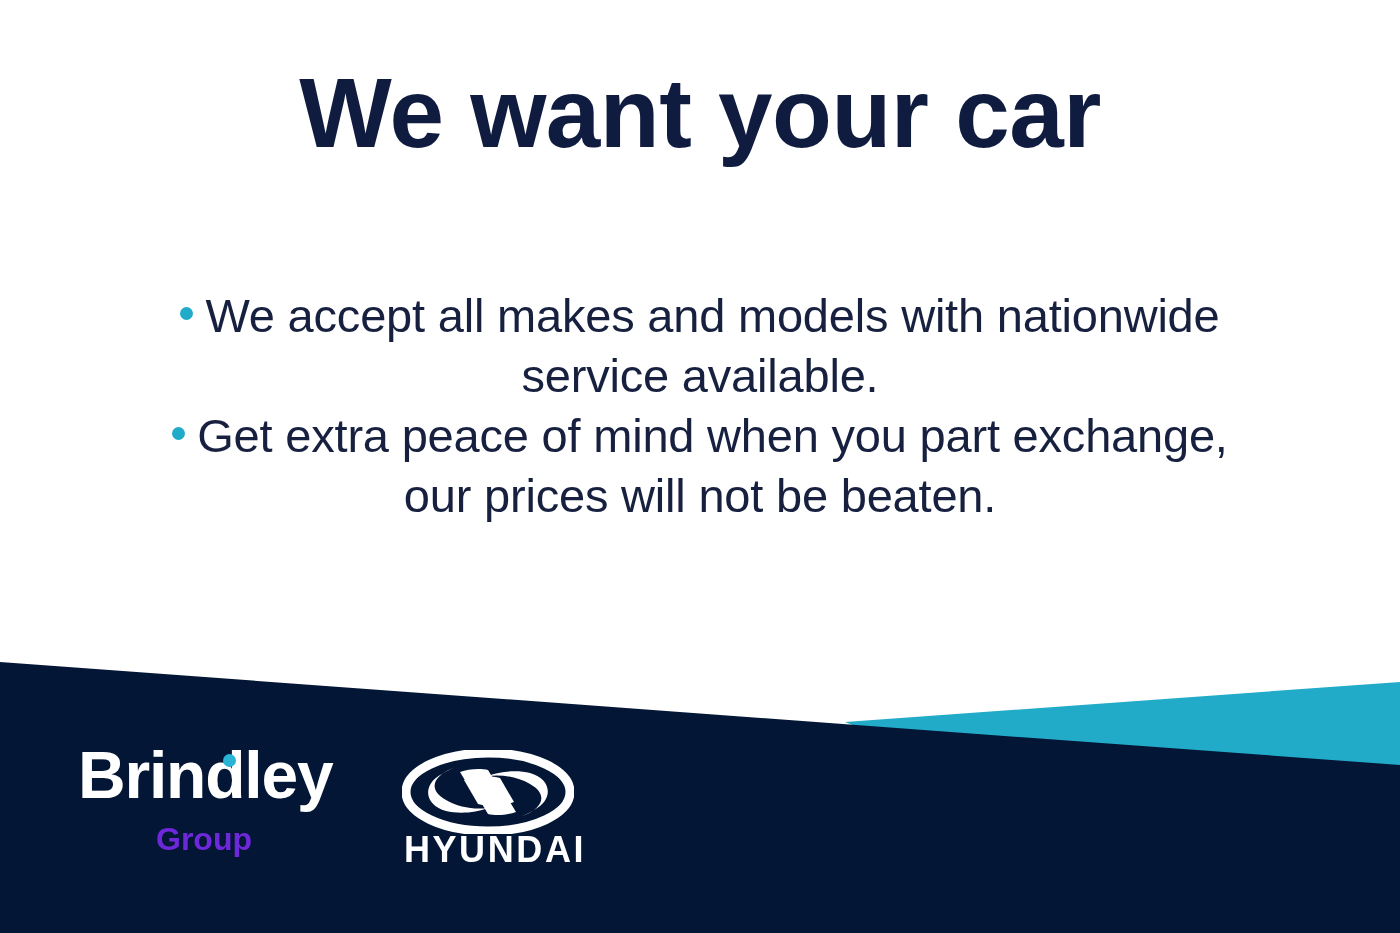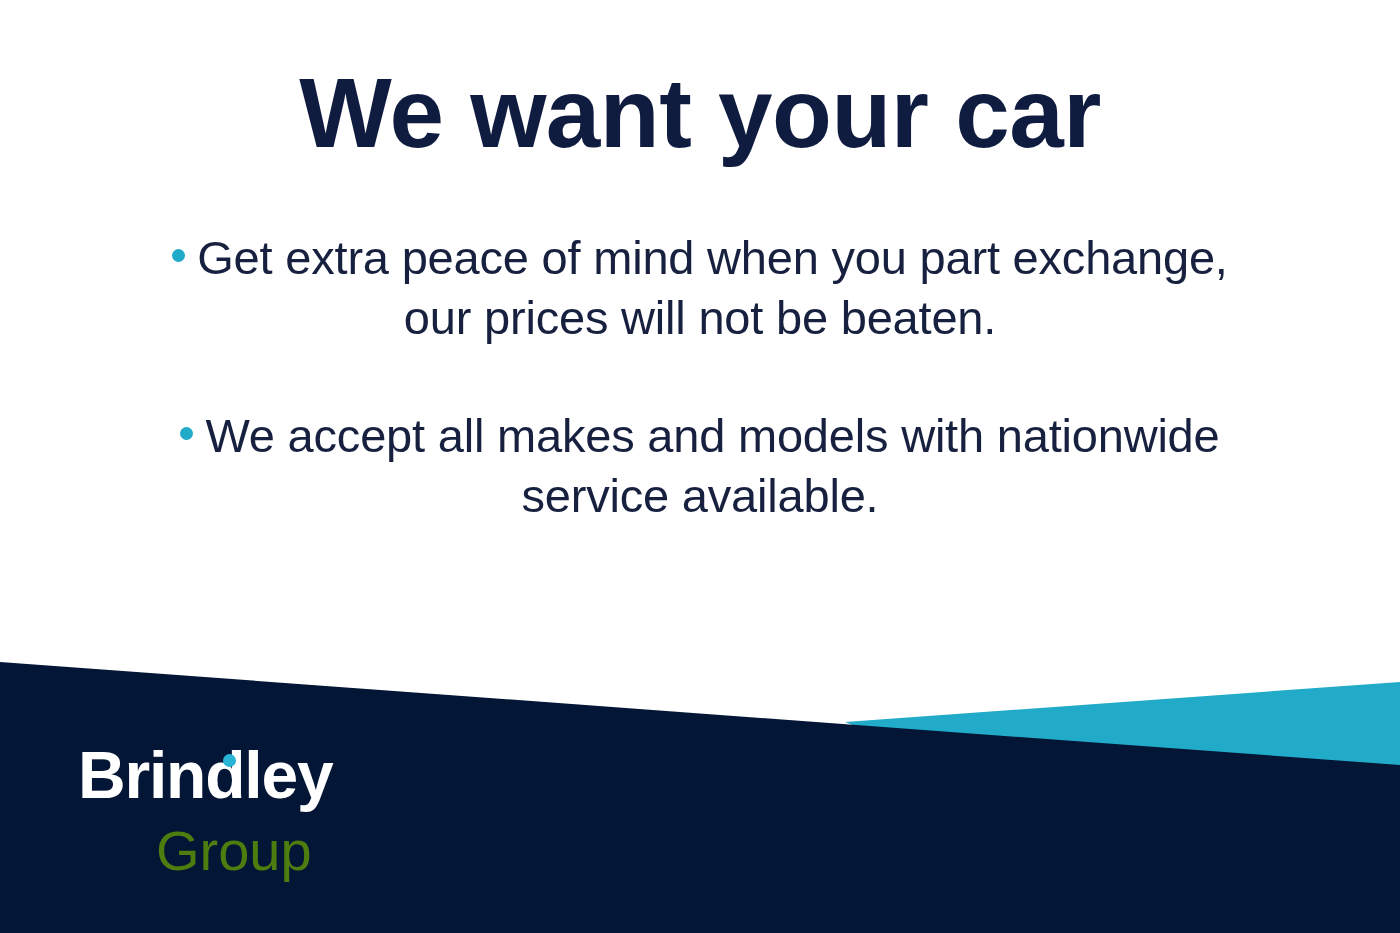--- a/index.html
+++ b/index.html
@@ -132,23 +132,23 @@
     height: 13px;
     border-radius: 50%;
     background: #29b4d6;
   }
 
   .brindley-group {
     position: absolute;
     left: 78px;
     top: 81px;
     font-family: "Liberation Sans", sans-serif;
-    font-size: 56px;
-    font-weight: 400;
-    color: #4d7c0f;
+    font-size: 32px;
+    font-weight: 700;
+    color: #6d28d9;
     letter-spacing: 0px;
     line-height: 1;
     white-space: nowrap;
   }
 
   
   .hyundai {
     position: relative;
     width: 230px;
     height: 138px;
@@ -188,26 +188,26 @@
 <body>
 
 <div id="stage">
 
   <div class="content">
 
     <div class="headline">We want your car</div>
 
     <div class="bullets">
 
+      <div class="bullet-block second">
+        <span class="bullet-dot"></span><span class="bullet-text">We accept all makes and models with nationwide service available.</span>
+      </div>
+
       <div class="bullet-block first">
         <span class="bullet-dot"></span><span class="bullet-text">Get extra peace of mind when you part exchange, our prices will not be beaten.</span>
-      </div>
-
-      <div class="bullet-block second">
-        <span class="bullet-dot"></span><span class="bullet-text">We accept all makes and models with nationwide service available.</span>
       </div>
 
     </div>
   </div>
 
   <div class="banner">
     <svg viewBox="0 0 1400 933" preserveAspectRatio="none">
 
       <polygon points="845,722 1400,682 1400,768 960,768" fill="#22abc9"></polygon>
 
@@ -216,16 +216,55 @@
   </div>
 
   <div class="logos">
 
     <div class="brindley">
       <div class="brindley-word">Brindley</div>
       <div class="brindley-idot"></div>
       <div class="brindley-group">Group</div>
     </div>
 
+    <div class="hyundai">
+      <div class="hyundai-emblem">
+        <svg viewBox="0 0 172 84">
+
+          <ellipse cx="86" cy="42" rx="82" ry="39" fill="none" stroke="#ffffff" stroke-width="9"></ellipse>
+
+          <path fill="#ffffff" d="
+            M 52 18
+            C 30 26, 26 40, 44 50
+            C 56 57, 72 60, 86 58
+            C 74 63, 56 64, 44 61
+            C 22 55, 20 34, 40 24
+            C 44 21, 48 19, 52 18 Z"></path>
+          <path fill="#ffffff" d="
+            M 120 66
+            C 142 58, 146 44, 128 34
+            C 116 27, 100 24, 86 26
+            C 98 21, 116 20, 128 23
+            C 150 29, 152 50, 132 60
+            C 128 63, 124 65, 120 66 Z"></path>
+          <path fill="#ffffff" d="
+            M 58 22
+            C 66 19, 78 18, 86 20
+            L 92 30
+            C 84 28, 72 29, 64 32 Z"></path>
+          <path fill="#ffffff" d="
+            M 114 62
+            C 106 65, 94 66, 86 64
+            L 80 54
+            C 88 56, 100 55, 108 52 Z"></path>
+          <path fill="#ffffff" d="
+            M 62 30
+            C 72 26, 88 25, 98 28
+            L 112 52
+            C 102 56, 86 57, 76 54 Z"></path>
+        </svg>
+      </div>
+      <div class="hyundai-word">HYUNDAI</div>
+    </div>
 
   </div>
 
 </div>
 
 </body></html>

